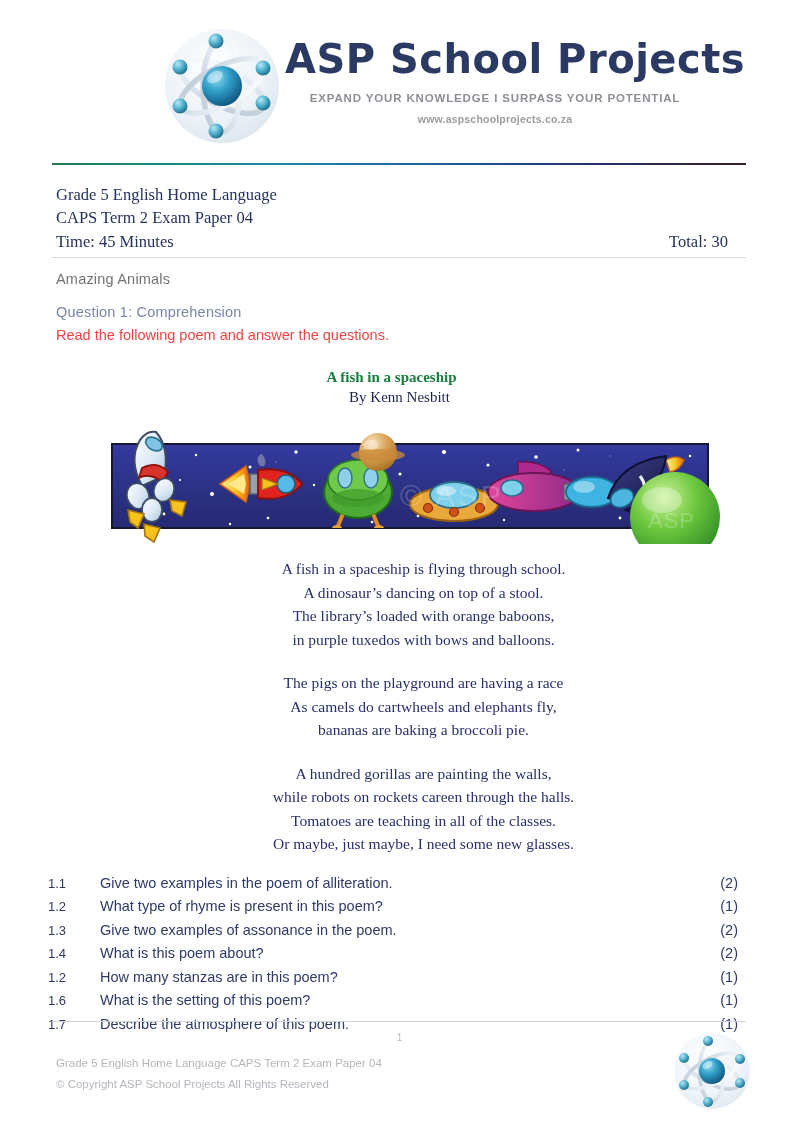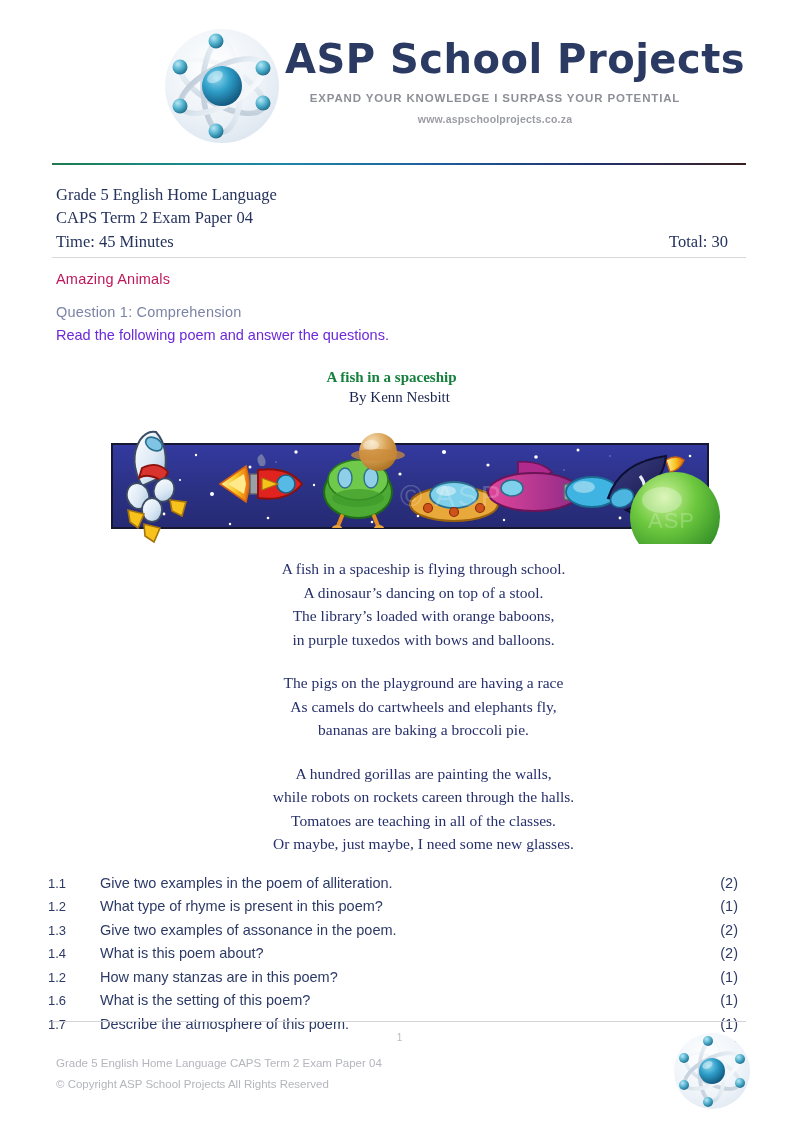--- a/index.html
+++ b/index.html
@@ -94,35 +94,35 @@
     justify-content: space-between;
     align-items: baseline;
   }
   .exam-total { padding-right: 18px; }
 
   
   .theme-title {
     position: absolute;
     left: 56px; top: 271px;
     font-size: 14.5px;
-    color: #be185d;
+    color: #737373;
     letter-spacing: 0.2px;
   }
   .question-head {
     position: absolute;
     left: 56px; top: 304px;
     font-size: 14.5px;
     color: #7b84a6;
     letter-spacing: 0.2px;
   }
   .instruction {
     position: absolute;
     left: 56px; top: 327px;
     font-size: 14.5px;
-    color: #6d28d9;
+    color: #ef4444;
   }
 
   
   .poem-title {
     position: absolute;
     left: 0; top: 369px;
     width: 783px;
     text-align: center;
     font-family: "Liberation Serif", serif;
     font-size: 15px;

